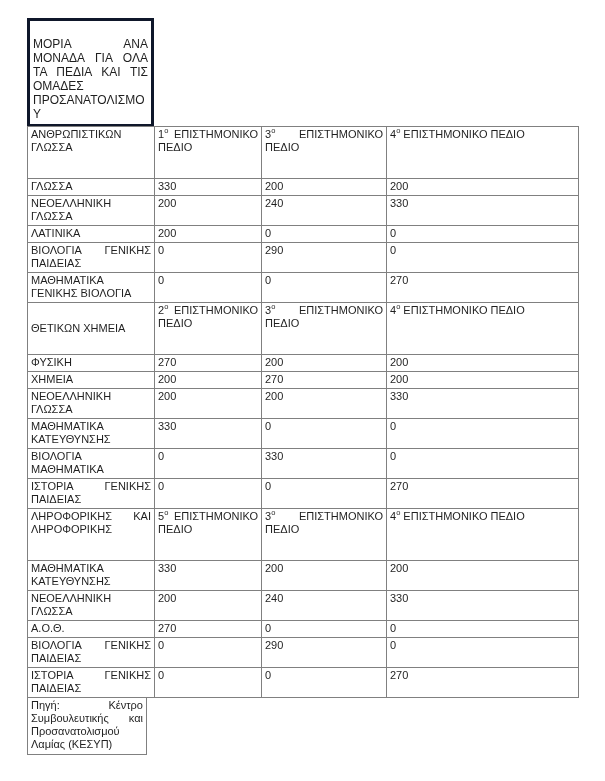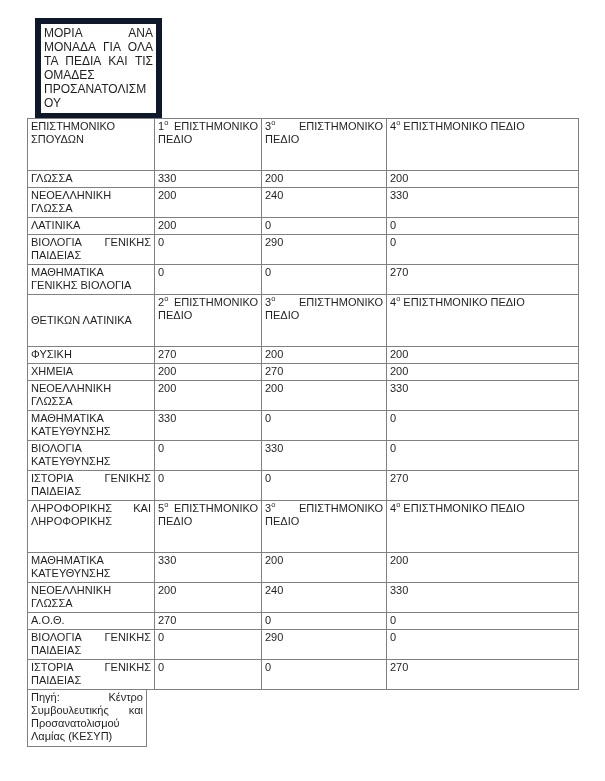--- a/index.html
+++ b/index.html
@@ -10,28 +10,27 @@
     box-sizing: border-box;
     padding: 18px 0 0 27px;
     background: #ffffff;
     color: #1f1f1f;
     font-family: "Liberation Sans", "DejaVu Sans", sans-serif;
   }
   
   .title-box {
     box-sizing: border-box;
     width: 127px;
-    border: 6px solid #0f172a;
-    padding: 2px 3px 3px 3px;
+    border: 3px solid #0f172a;
+    padding: 16px 3px 3px 3px;
     font-size: 12px;
     line-height: 14px;
     text-align: justify;
     overflow-wrap: break-word;
     word-break: break-word;
-    margin-left: 8px;
   }
   
   table.grid {
     border-collapse: collapse;
     table-layout: fixed;
     width: 551px;
     margin-top: -1px;
   }
   table.grid col.c0 { width: 127px; }
   table.grid col.c1 { width: 107px; }
@@ -79,21 +78,21 @@
   <table class="grid">
     <colgroup>
       <col class="c0">
         <col class="c1">
         <col class="c2">
         <col class="c3">
     </colgroup>
     <tbody>
 
       <tr class="sec-head">
-        <td class="group">ΕΠΙΣΤΗΜΟΝΙΚΟ ΣΠΟΥΔΩΝ</td>
+        <td class="group">ΑΝΘΡΩΠΙΣΤΙΚΩΝ ΓΛΩΣΣΑ</td>
         <td class="colhead"><span>1</span><sup class="ord-marker">ο</sup> <span>ΕΠΙΣΤΗΜΟΝΙΚΟ ΠΕΔΙΟ</span></td>
         <td class="colhead"><span>3</span><sup class="ord-marker">ο</sup> <span>ΕΠΙΣΤΗΜΟΝΙΚΟ ΠΕΔΙΟ</span></td>
         <td class="colhead"><span>4</span><sup class="ord-marker">ο</sup> <span>ΕΠΙΣΤΗΜΟΝΙΚΟ ΠΕΔΙΟ</span></td>
       </tr>
 
       <tr>
         <td class="subj">ΓΛΩΣΣΑ</td>
         <td class="val">330</td>
         <td class="val">200</td>
         <td class="val">200</td>
@@ -117,21 +116,21 @@
         <td class="val">0</td>
       </tr>
       <tr>
         <td class="subj">ΜΑΘΗΜΑΤΙΚΑ ΓΕΝΙΚΗΣ ΒΙΟΛΟΓΙΑ</td>
         <td class="val">0</td>
         <td class="val">0</td>
         <td class="val">270</td>
       </tr>
 
       <tr class="sec-head">
-        <td class="group mid">ΘΕΤΙΚΩΝ ΛΑΤΙΝΙΚΑ</td>
+        <td class="group mid">ΘΕΤΙΚΩΝ ΧΗΜΕΙΑ</td>
         <td class="colhead"><span>2</span><sup class="ord-marker">ο</sup> <span>ΕΠΙΣΤΗΜΟΝΙΚΟ ΠΕΔΙΟ</span></td>
         <td class="colhead"><span>3</span><sup class="ord-marker">ο</sup> <span>ΕΠΙΣΤΗΜΟΝΙΚΟ ΠΕΔΙΟ</span></td>
         <td class="colhead"><span>4</span><sup class="ord-marker">ο</sup> <span>ΕΠΙΣΤΗΜΟΝΙΚΟ ΠΕΔΙΟ</span></td>
       </tr>
 
       <tr>
         <td class="subj">ΦΥΣΙΚΗ</td>
         <td class="val">270</td>
         <td class="val">200</td>
         <td class="val">200</td>
@@ -148,21 +147,21 @@
         <td class="val">200</td>
         <td class="val">330</td>
       </tr>
       <tr>
         <td class="subj">ΜΑΘΗΜΑΤΙΚΑ ΚΑΤΕΥΘΥΝΣΗΣ</td>
         <td class="val">330</td>
         <td class="val">0</td>
         <td class="val">0</td>
       </tr>
       <tr>
-        <td class="subj">ΒΙΟΛΟΓΙΑ ΚΑΤΕΥΘΥΝΣΗΣ</td>
+        <td class="subj">ΒΙΟΛΟΓΙΑ ΜΑΘΗΜΑΤΙΚΑ</td>
         <td class="val">0</td>
         <td class="val">330</td>
         <td class="val">0</td>
       </tr>
       <tr>
         <td class="subj">ΙΣΤΟΡΙΑ ΓΕΝΙΚΗΣ ΠΑΙΔΕΙΑΣ</td>
         <td class="val">0</td>
         <td class="val">0</td>
         <td class="val">270</td>
       </tr>

